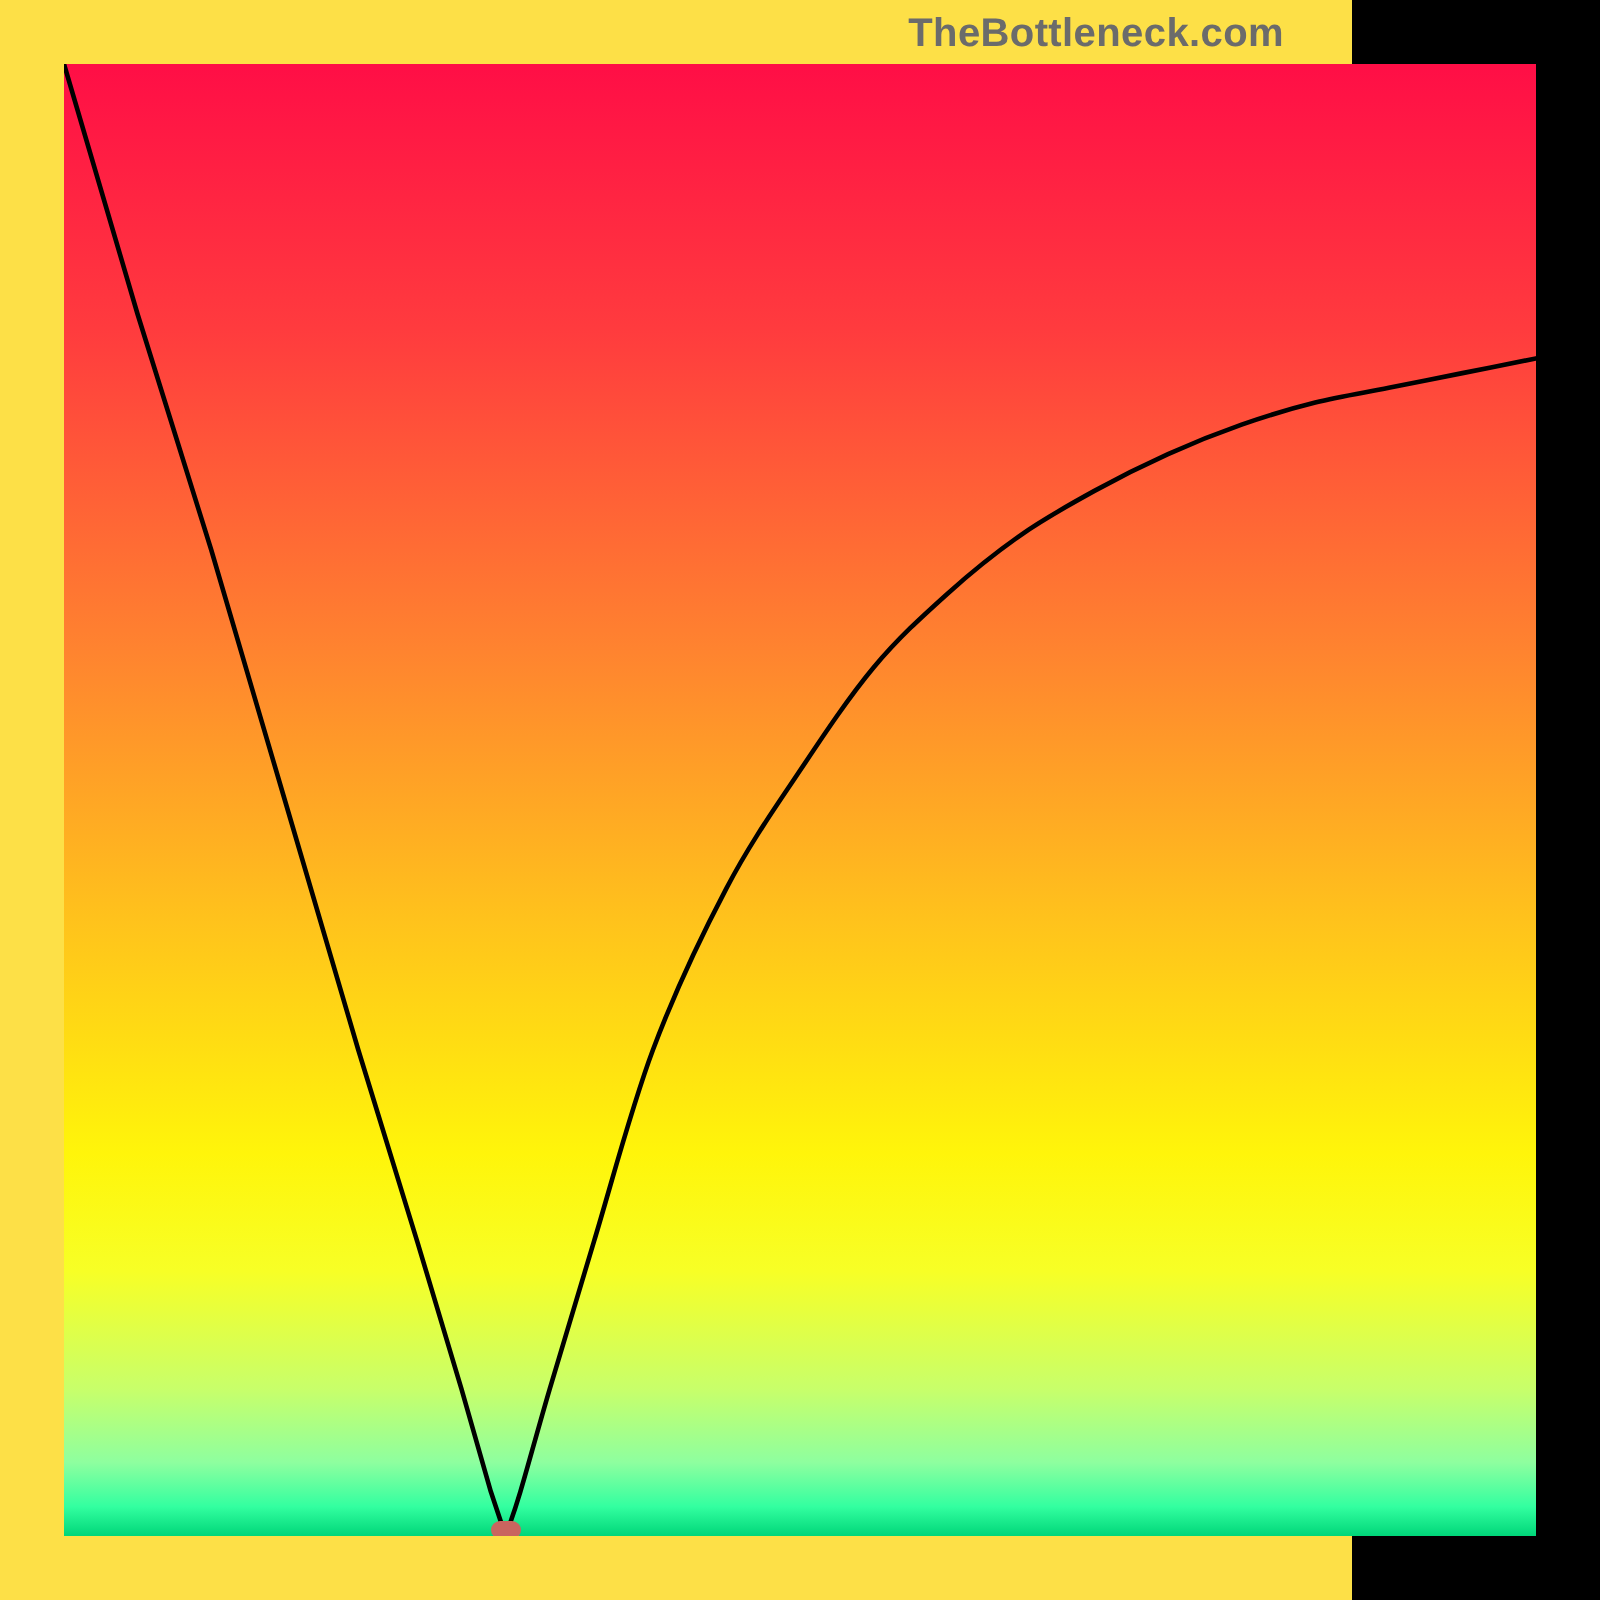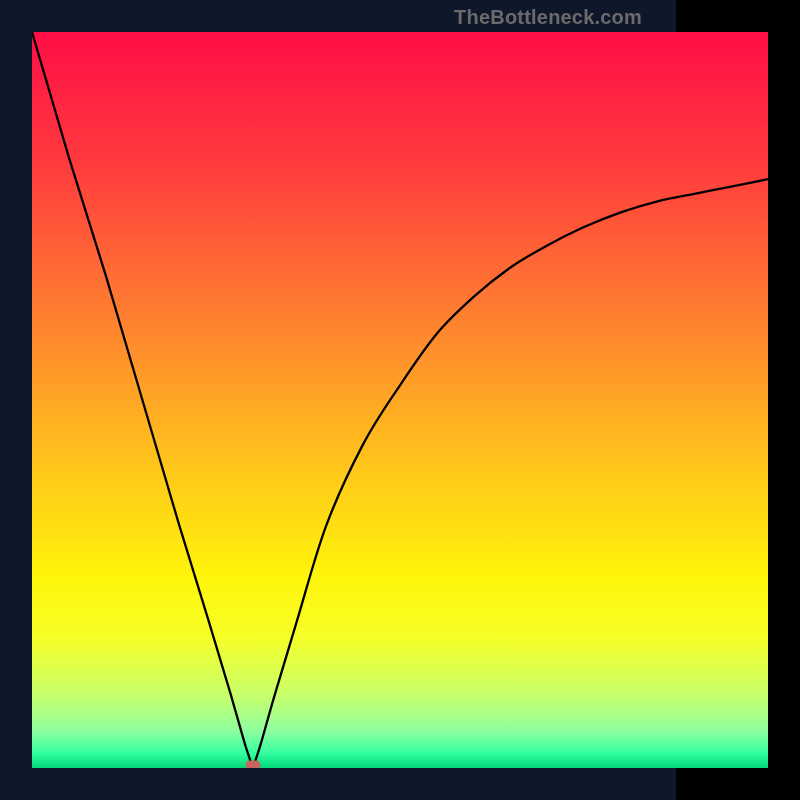--- a/index.html
+++ b/index.html
@@ -7,21 +7,21 @@
     padding: 0;
     width: 800px;
     height: 800px;
     background: #000;
     overflow: hidden;
   }
   .frame {
     position: relative;
     width: 676px;
     height: 800px;
-    background: #0f172a;
+    background: #fde047;
   }
   .plot-area {
     position: absolute;
     left: 32px;
     top: 32px;
     width: 736px;
     height: 736px;
     overflow: hidden;
   }
   .gradient {

